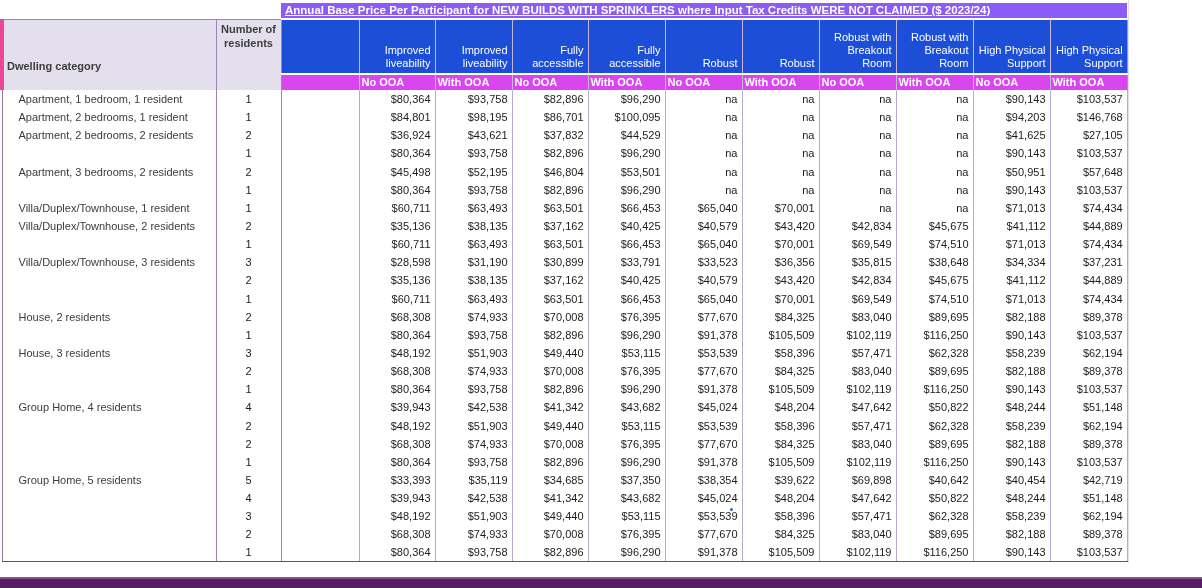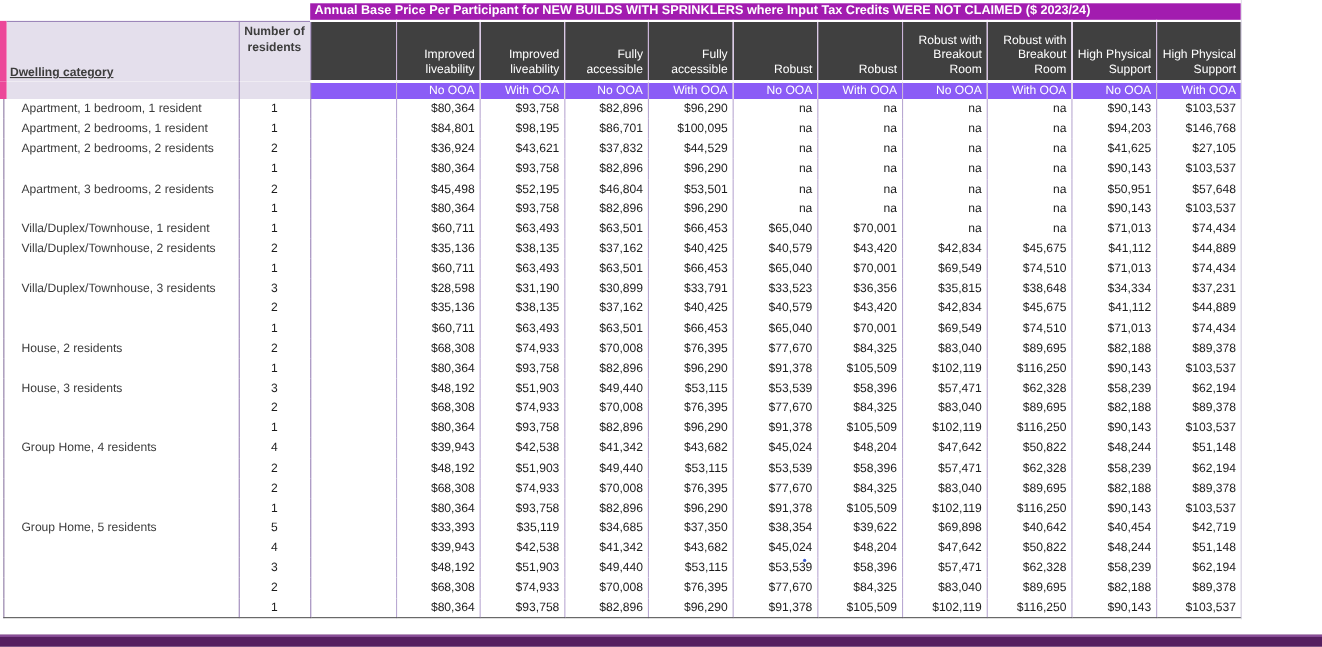--- a/index.html
+++ b/index.html
@@ -8,44 +8,44 @@
     font-family:"Liberation Sans",sans-serif;
   }
   .sheet{position:absolute;top:0;left:0;}
   table{border-collapse:collapse;table-layout:fixed;width:1125px;margin-top:3px;}
   td{padding:0;font-size:11px;overflow:hidden;white-space:nowrap;vertical-align:middle;}
 
   
   tr.r-title{height:16px;}
   td.c-white{background:#ffffff;border:none;}
   td.title-cell{
-    background:#a21caf;color:#ffffff;font-weight:bold;font-size:11.5px;
-    padding:1px 4px 2px 4px;border-bottom:2px solid #ffffff;text-align:left;
+    background:#8b5cf6;color:#ffffff;font-weight:bold;font-size:11.5px;
+    padding:1px 4px 2px 4px;border-bottom:2px solid #ffffff;text-align:left;text-decoration:underline;
   }
 
   
   tr.r-labels{height:55px;}
   td.hdr{
-    background:#404040;color:#ffffff;text-align:right;vertical-align:bottom;
+    background:#1d4ed8;color:#ffffff;text-align:right;vertical-align:bottom;
     padding:2px 4px 3px 2px;border-right:1px solid #cbb4da;border-bottom:2px solid #ffffff;
     white-space:normal;line-height:13px;
   }
   td.hdr.last{border-right:1px solid #a98fc0;}
 
   
   tr.r-ooa{height:15px;}
   td.ooa{
-    background:#8b5cf6;color:#ffffff;font-weight:normal;text-align:right;
+    background:#d946ef;color:#ffffff;font-weight:bold;text-align:left;
     padding:1px 4px 2px 2px;border-right:1px solid #cbb4da;
   }
   td.ooa.last{border-right:1px solid #a98fc0;}
 
   
   td.lite{background:#E4DFEC;border-right:1px solid #9c86b9;}
-  td.lite.first{border-left:6px solid #ec4899;text-decoration:underline;}
+  td.lite.first{border-left:4px solid #ec4899;}
   td.lite.top{border-top:1px solid #9c86b9;}
   td.lite.cat{vertical-align:bottom;font-weight:bold;color:#3d3d3d;padding:0 4px 2px 3px;}
   td.lite.res{vertical-align:top;font-weight:bold;color:#3d3d3d;text-align:center;
     padding-top:2px;white-space:normal;line-height:14px;}
 
   
   tbody tr{height:18.15px;}
   tbody td{border-right:1px solid #b9a9d2;color:#1c1c1c;background:#ffffff;}
   tbody td.cat{color:#3c3c3c;padding-left:16px;border-left:1px solid #8d79a4;border-right:1px solid #9c86b9;}
   tbody td.res{text-align:center;border-right:1px solid #9c86b9;}

